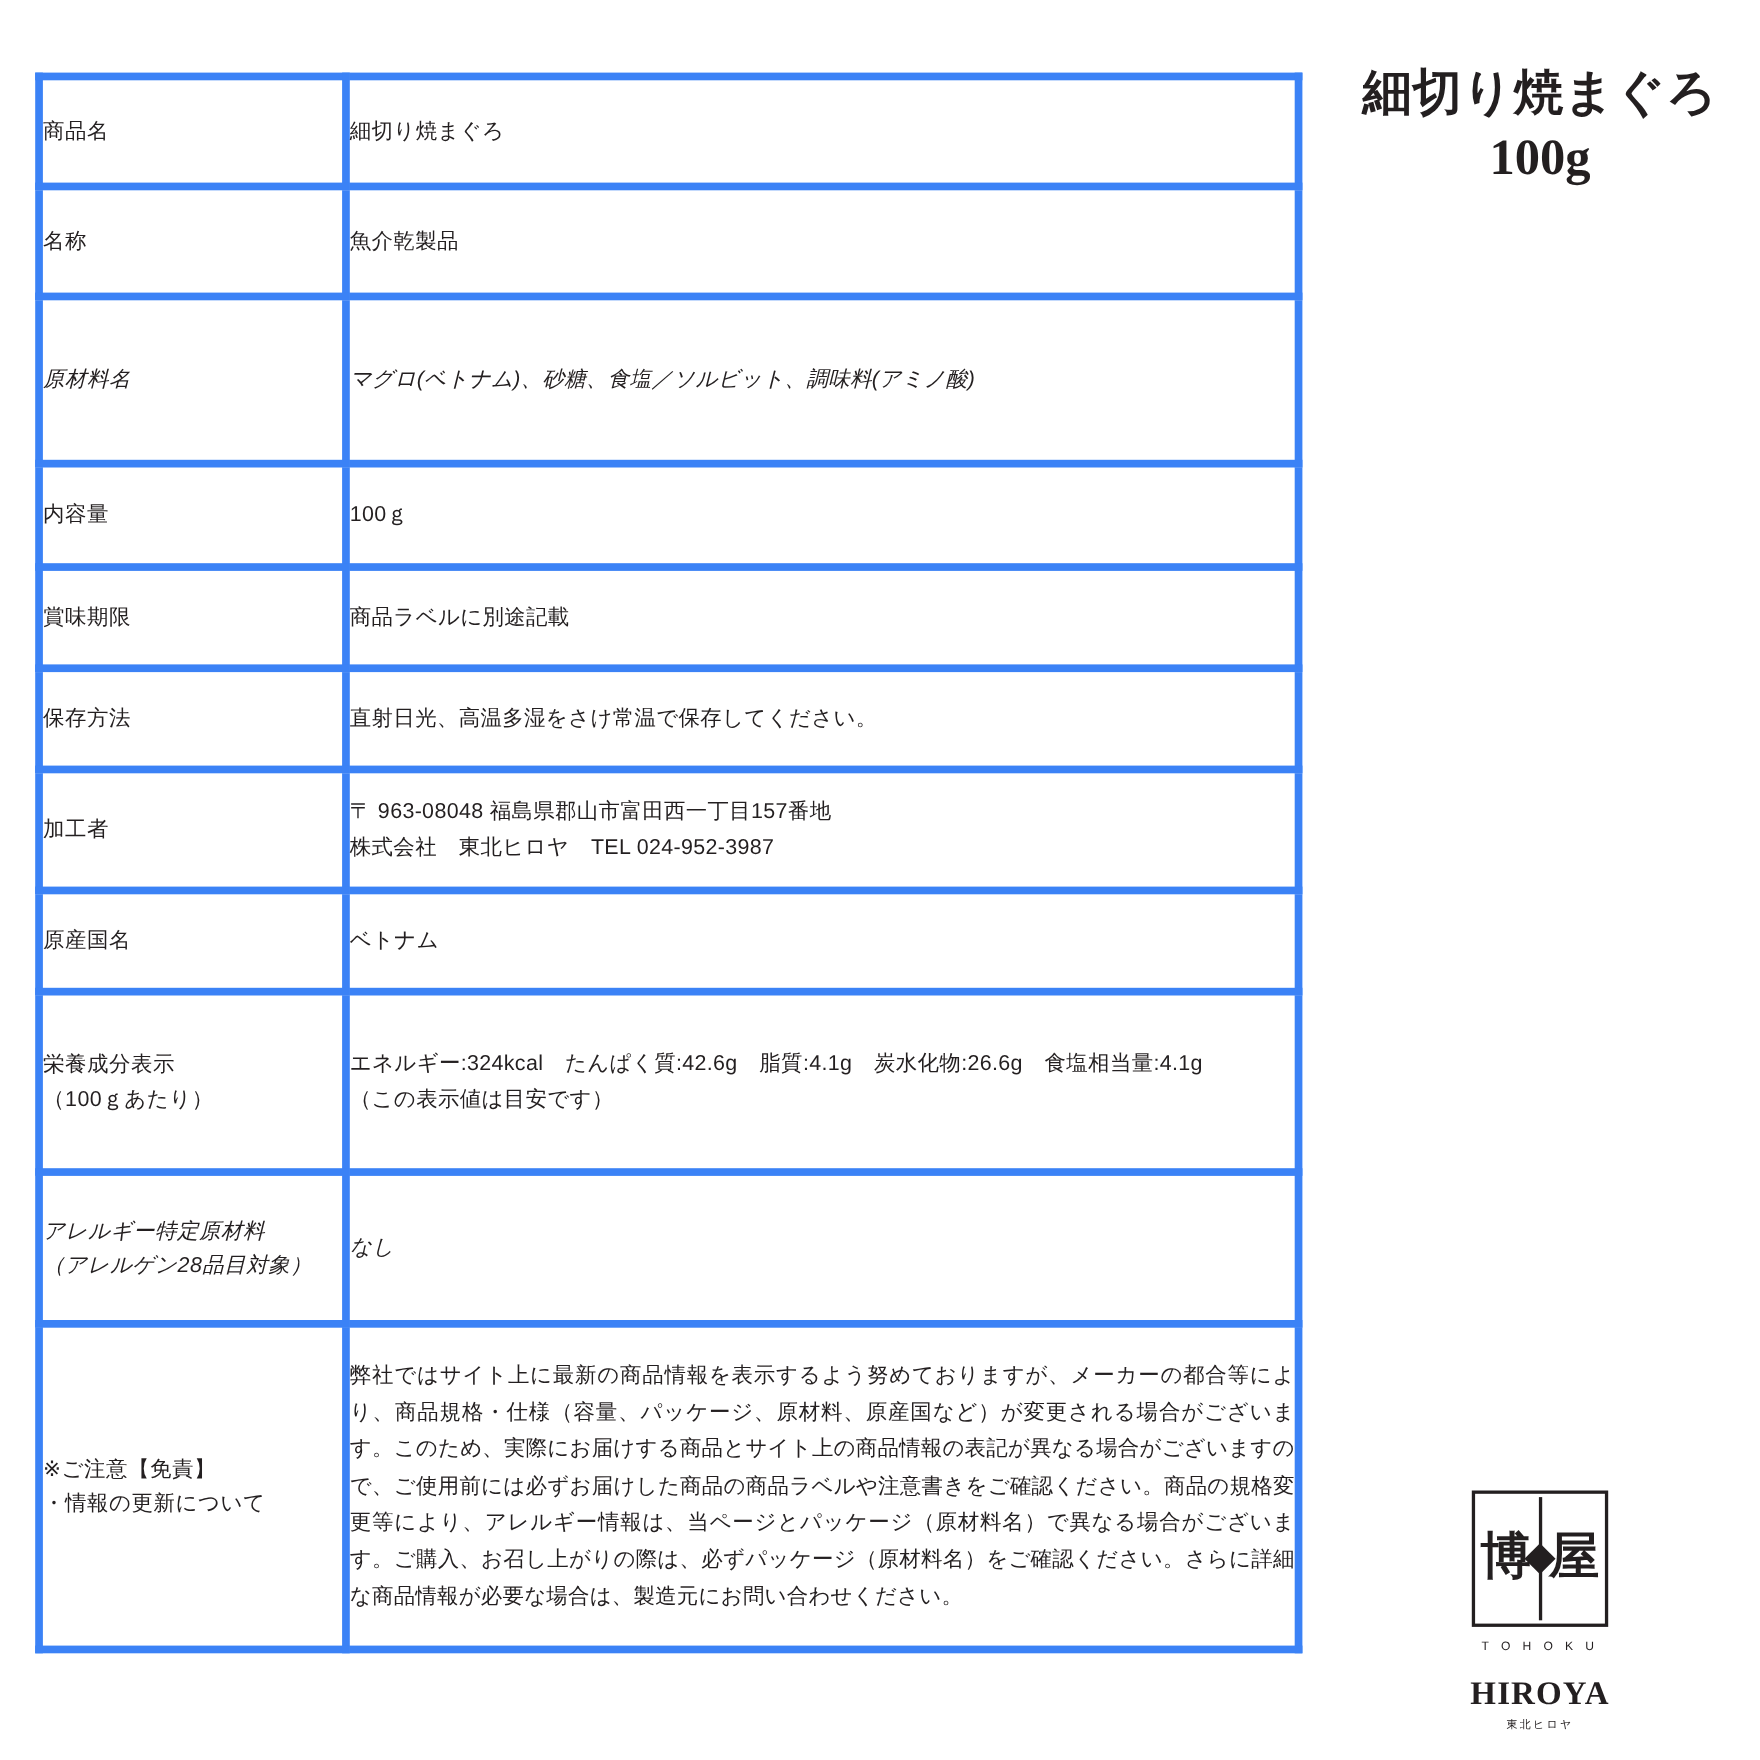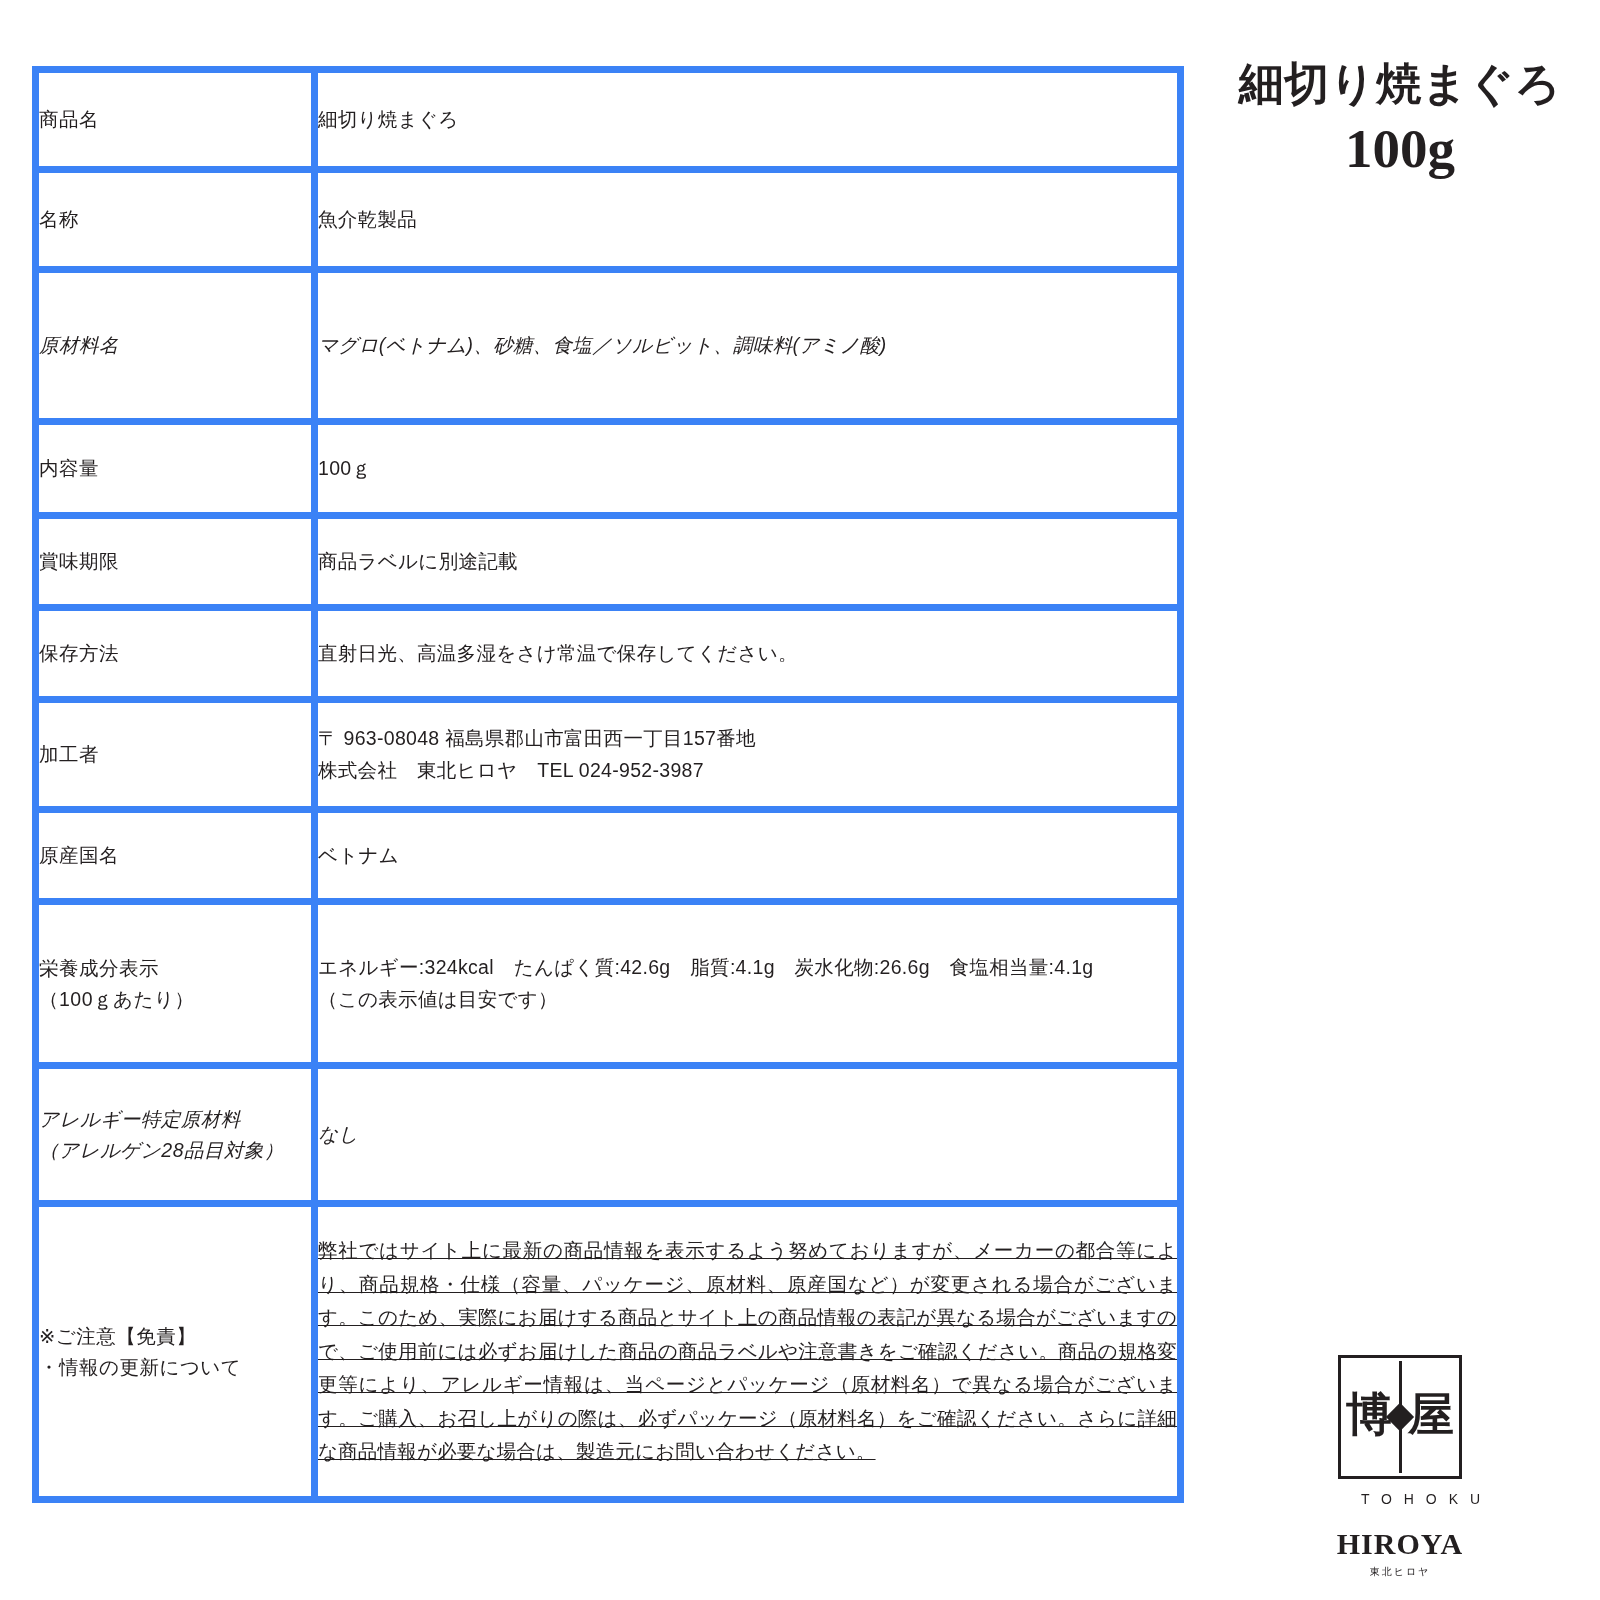--- a/index.html
+++ b/index.html
@@ -69,21 +69,20 @@
   .r-nutri   { height: 164px; }
   .r-allerg  { height: 138px; font-style: italic; }
   .r-notice  { height: 296px; }
 
   td.notice-label {
     vertical-align: middle;
   }
   td.notice-value {
     vertical-align: middle;
     padding-right: 26px;
-    text-decoration: underline;
   }
   .notice-text {
     font-size: 19.5px;
     line-height: 1.72;
     letter-spacing: 0.2px;
     text-align: justify;
     text-justify: inter-character;
     white-space: pre-line;
   }
 
@@ -103,21 +102,21 @@
     text-align: center;
     font-family: "Liberation Serif", "DejaVu Serif", serif;
     font-weight: bold;
     font-size: 45px;
     line-height: 1.28;
     color: #231f20;
     letter-spacing: 0.5px;
   }
   .product-title .line2 {
     display: block;
-    font-size: 55px;
+    font-size: 46px;
     letter-spacing: 0px;
   }
 
   .logo {
     position: absolute;
     left: 116px;
     top: 1355px;
     width: 168px;
     text-align: center;
   }
@@ -166,24 +165,23 @@
     width: 20px;
     height: 20px;
     margin-left: -10px;
     margin-top: -10px;
     background: #231f20;
     transform: rotate(45deg);
   }
   .logo-sub {
     margin-top: 12px;
     font-family: "Liberation Sans", sans-serif;
-    font-size: 14px;
+    font-size: 11px;
     letter-spacing: 4px;
     color: #231f20;
-    text-align: right;
   }
   .logo-name {
     margin-top: 20px;
     font-family: "Liberation Serif", "DejaVu Serif", serif;
     font-weight: bold;
     font-size: 30px;
     letter-spacing: 1px;
     color: #231f20;
   }
   .logo-jp {

